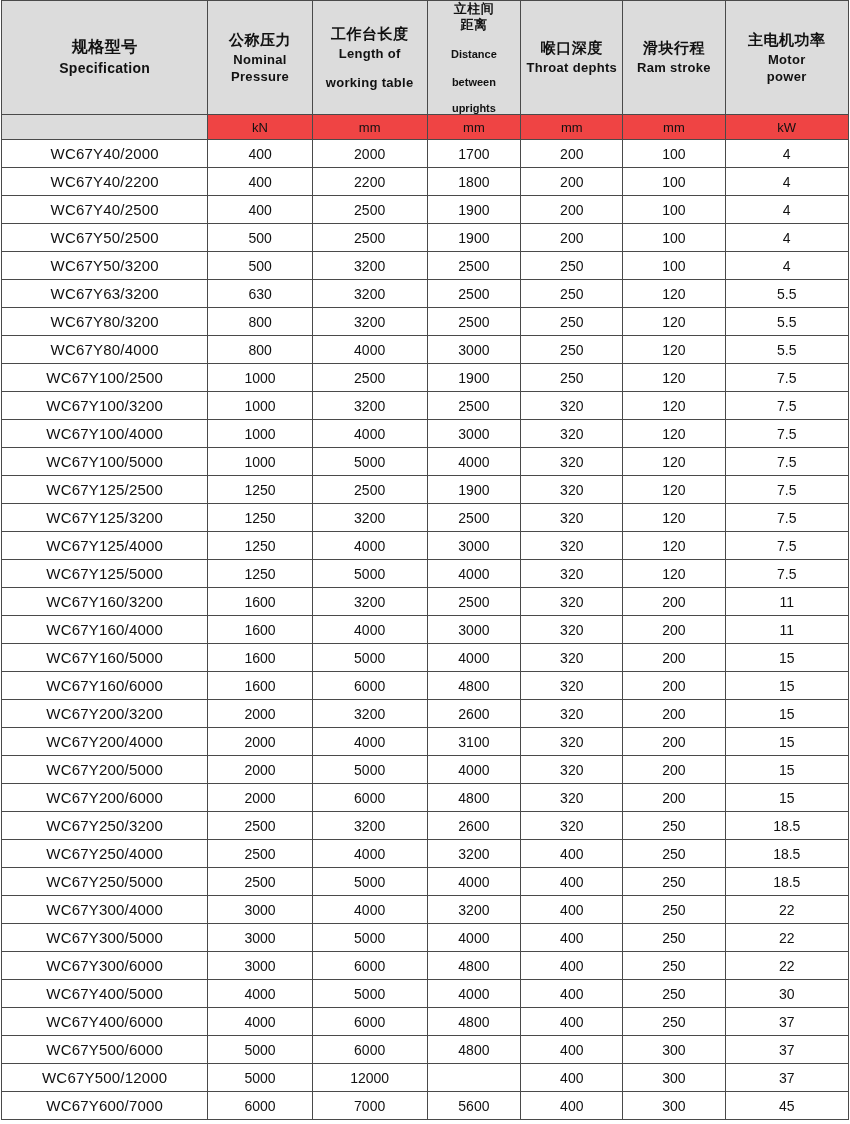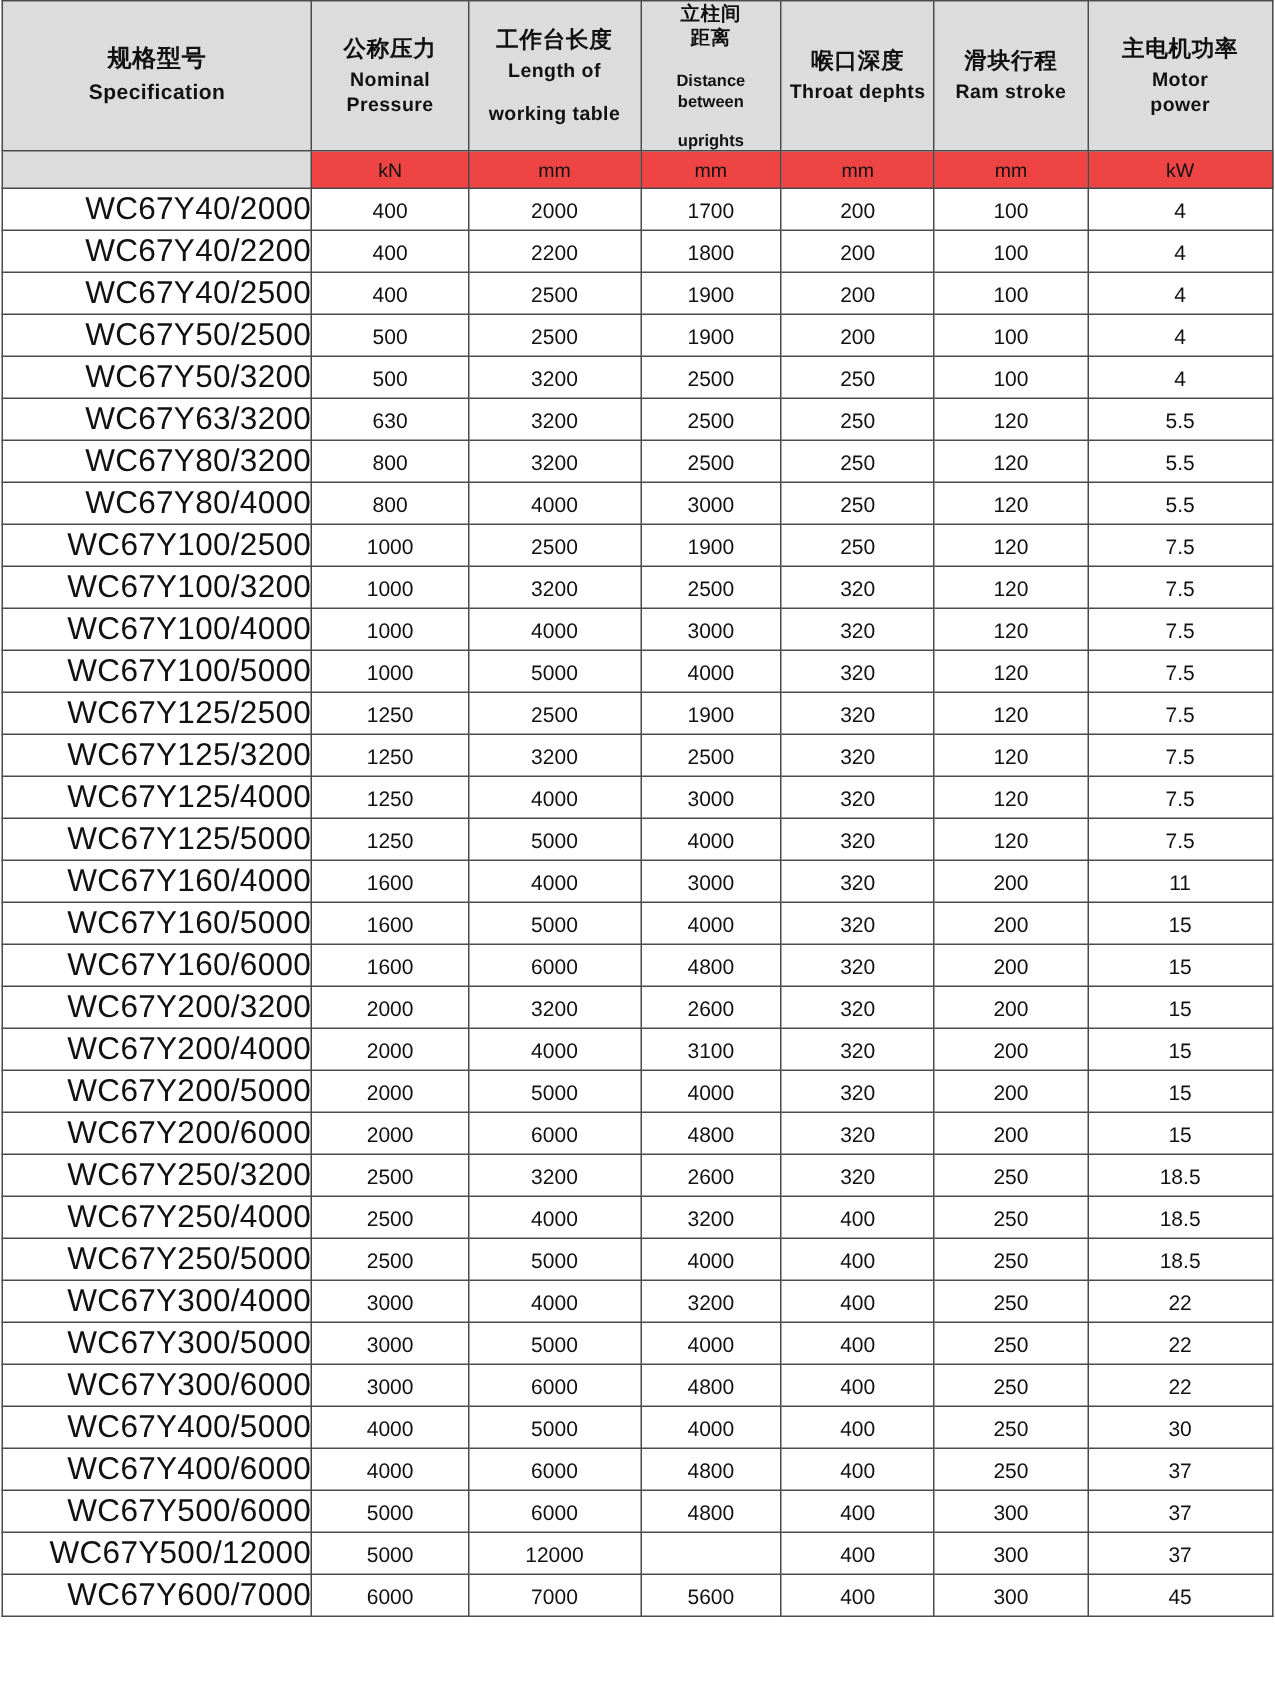--- a/index.html
+++ b/index.html
@@ -79,23 +79,22 @@
   thead tr.head-units th.blank {
     background: #dcdcdc;
   }
   tbody td {
     height: 27px;
     font-size: 14px;
     background: #ffffff;
     white-space: nowrap;
   }
   tbody td.spec-cell {
-    font-size: 21px;
+    font-size: 15px;
     letter-spacing: 0.2px;
-    text-align: right;
   }
 </style>
 </head>
 <body>
 
 <table class="spec-table">
   <colgroup>
     <col class="c0">
       <col class="c1">
       <col class="c2">
@@ -117,21 +116,21 @@
       </th>
       <th>
         <span class="hd-cn">工作台长度</span>
         <span class="hd-en">Length of</span>
         <span class="hd-en" style="margin-top:12px">working table</span>
       </th>
       <th>
         <span class="hd-cn small">立柱间</span>
         <span class="hd-cn small">距离</span>
         <span class="hd-en small">Distance</span>
-        <span class="hd-en small" style="margin-top:2px">between</span>
+        <span class="hd-en small" style="margin-top:16px">between</span>
         <span class="hd-en small" style="margin-top:13px">uprights</span>
       </th>
       <th>
         <span class="hd-cn">喉口深度</span>
         <span class="hd-en">Throat dephts</span>
       </th>
       <th>
         <span class="hd-cn">滑块行程</span>
         <span class="hd-en">Ram stroke</span>
       </th>
@@ -290,20 +289,29 @@
       <tr>
         <td class="spec-cell">WC67Y125/5000</td>
         <td>1250</td>
         <td>5000</td>
         <td>4000</td>
         <td>320</td>
         <td>120</td>
         <td>7.5</td>
       </tr>
       <tr>
+        <td class="spec-cell">WC67Y160/3200</td>
+        <td>1600</td>
+        <td>3200</td>
+        <td>2500</td>
+        <td>320</td>
+        <td>200</td>
+        <td>11</td>
+      </tr>
+      <tr>
         <td class="spec-cell">WC67Y160/4000</td>
         <td>1600</td>
         <td>4000</td>
         <td>3000</td>
         <td>320</td>
         <td>200</td>
         <td>11</td>
       </tr>
       <tr>
         <td class="spec-cell">WC67Y160/5000</td>

